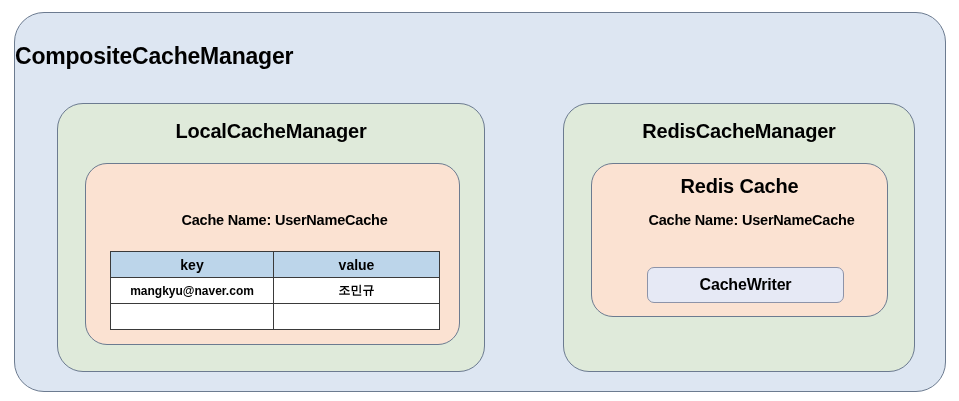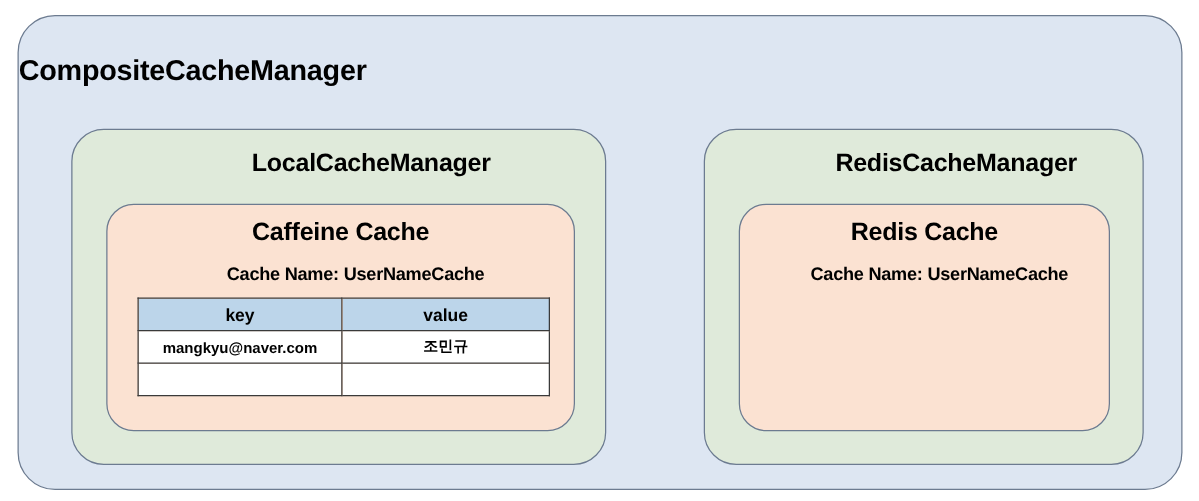--- a/index.html
+++ b/index.html
@@ -64,21 +64,21 @@
   .cache-left {
     left: 85px;
     top: 163px;
     width: 375px;
     height: 182px;
   }
   .cache-right {
     left: 591px;
     top: 163px;
     width: 297px;
-    height: 182px;
+    height: 154px;
   }
 
   
   .title-outer {
     position: absolute;
     left: 0;
     top: 30px;
     width: 100%;
     text-align: left;
     font-size: 23px;
@@ -89,21 +89,20 @@
   .title-manager {
     position: absolute;
     left: 0;
     top: 16px;
     width: 100%;
     text-align: center;
     font-size: 20px;
     font-weight: bold;
     color: #000000;
     letter-spacing: -0.2px;
-    margin-left: 26px;
   }
   .title-cache {
     position: absolute;
     left: 0;
     top: 11px;
     width: 100%;
     text-align: center;
     font-size: 20px;
     font-weight: bold;
     color: #000000;
@@ -118,21 +117,21 @@
     font-size: 14.5px;
     font-weight: bold;
     color: #000000;
     letter-spacing: -0.2px;
   }
 
   
   .kv-table {
     position: absolute;
     left: 24px;
-    top: 74px;
+    top: 87px;
     width: 329px;
     border-collapse: collapse;
     table-layout: fixed;
   }
   .kv-table td, .kv-table th {
     border: 1.5px solid #3a3a3a;
     height: 25px;
     padding: 0 2px;
     text-align: center;
     font-size: 12px;
@@ -178,21 +177,20 @@
   <div class="outer-box">
 
     <div class="title-outer">CompositeCacheManager</div>
   </div>
 
   <div class="manager-box manager-left">
     <div class="title-manager">LocalCacheManager</div>
   </div>
 
   <div class="cache-box cache-left">
-    <div class="title-cache">Caffeine Cache</div>
     <div class="subtitle-cache">Cache Name: UserNameCache</div>
 
     <table class="kv-table">
       <colgroup>
         <col class="kv-col-key">
         <col class="kv-col-val">
       </colgroup>
       <thead>
         <tr>
           <th>key</th>
@@ -213,15 +211,16 @@
   </div>
 
   <div class="manager-box manager-right">
     <div class="title-manager">RedisCacheManager</div>
   </div>
 
   <div class="cache-box cache-right">
     <div class="title-cache">Redis Cache</div>
     <div class="subtitle-cache">Cache Name: UserNameCache</div>
 
+    <div class="cache-writer">CacheWriter</div>
   </div>
 
 </div>
 
 </body></html>

